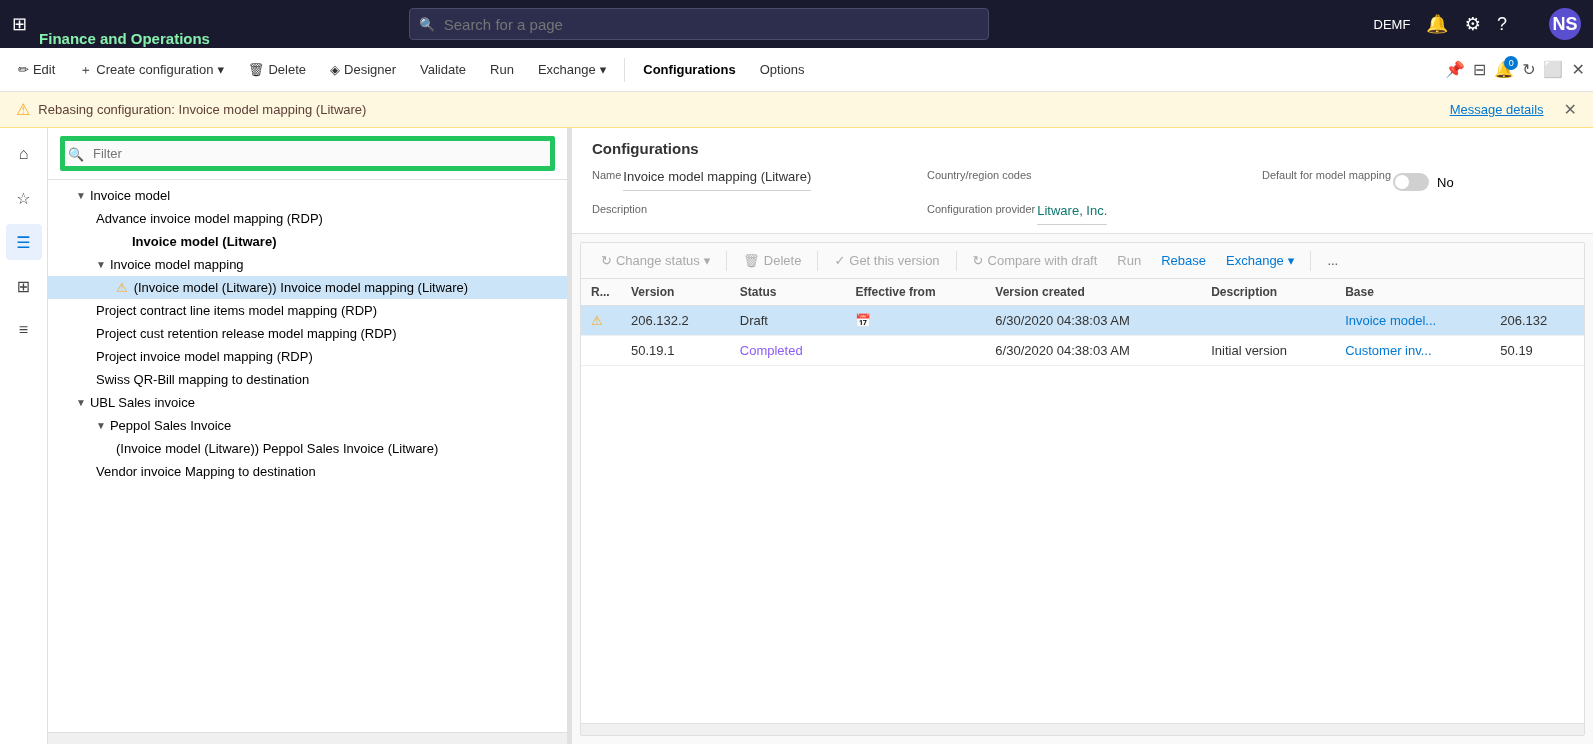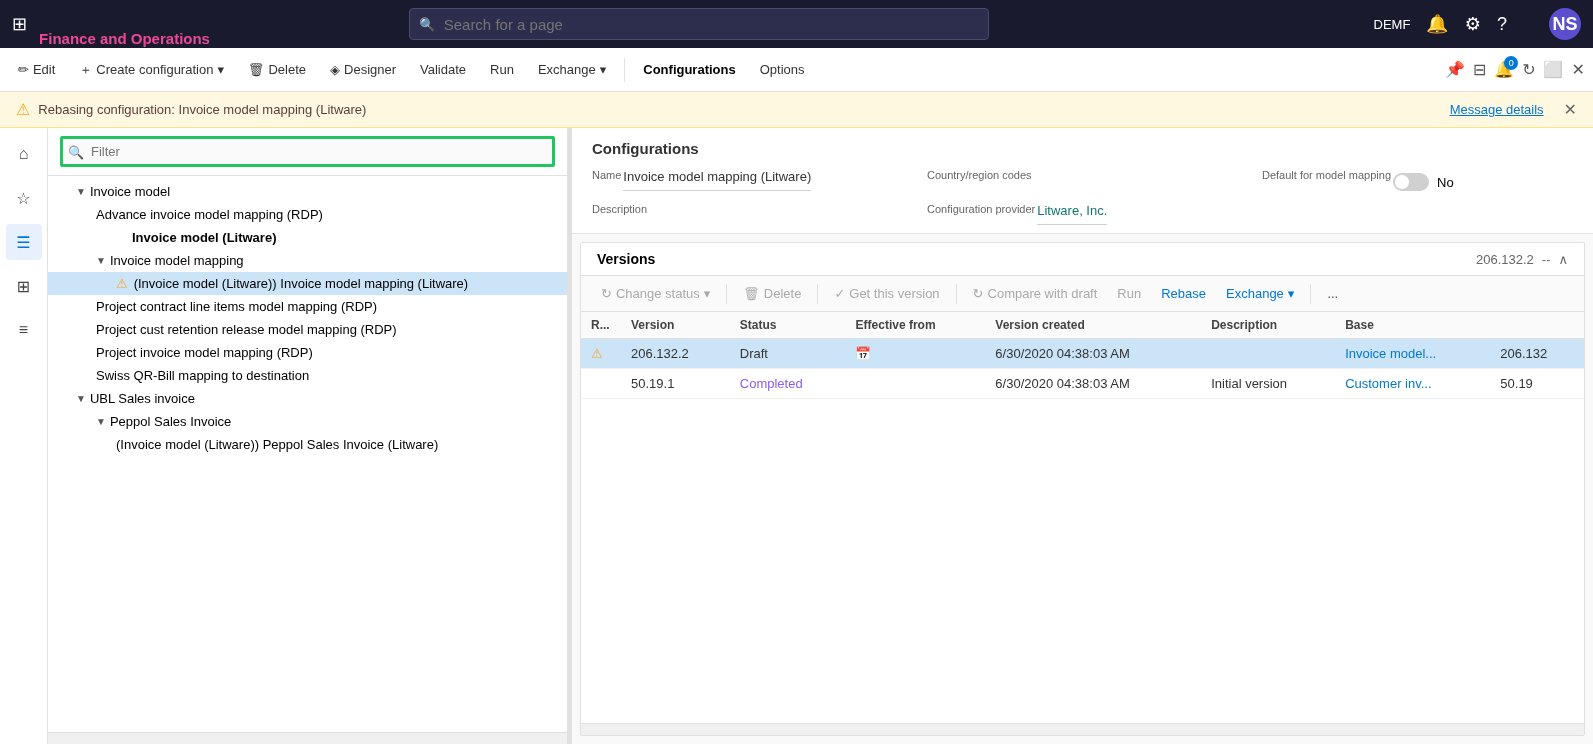--- a/index.html
+++ b/index.html
@@ -9,21 +9,21 @@
     .top-nav {
       background: #1a1a2e;
       height: 48px;
       display: flex;
       align-items: center;
       padding: 0 12px;
       gap: 12px;
       color: white;
     }
     .top-nav .app-grid-icon { color: #fff; font-size: 18px; cursor: pointer; }
-    .top-nav .app-title { font-size: 15px; font-weight: 600; color: #ec4899; white-space: nowrap; margin-top: 28px; }
+    .top-nav .app-title { font-size: 15px; font-weight: 600; color: #86efac; white-space: nowrap; margin-top: 28px; }
     .search-bar {
       flex: 1;
       max-width: 580px;
       margin: 0 auto;
       background: #2d2d4e;
       border: 1px solid #4a4a6a;
       border-radius: 4px;
       height: 32px;
       display: flex;
       align-items: center;
@@ -139,21 +139,21 @@
       border-right: 1px solid #e0e0e0;
       display: flex;
       flex-direction: column;
     }
     .tree-filter {
       padding: 8px 12px;
       border-bottom: 1px solid #e0e0e0;
     }
     .tree-filter input {
       width: 100%;
-      border: 3px solid #22c55e;
+      border: 5px solid #22c55e;
       border-radius: 2px;
       padding: 5px 8px 5px 28px;
       outline: none;
       font-size: 13px;
       background: #fafafa;
     }
     .filter-wrap { position: relative; }
     .filter-wrap .filter-icon {
       position: absolute;
       left: 8px;
@@ -458,20 +458,23 @@
         <span class="chevron">▼</span>
         <span>UBL Sales invoice</span>
       </div>
       <div class="tree-item tree-indent-2">
         <span class="chevron">▼</span>
         <span>Peppol Sales Invoice</span>
       </div>
       <div class="tree-item tree-indent-3">
         <span>(Invoice model (Litware)) Peppol Sales Invoice (Litware)</span>
       </div>
+      <div class="tree-item tree-indent-2">
+        <span>Vendor invoice Mapping to destination</span>
+      </div>
     </div>
 
     <div class="bottom-scroll"></div>
   </div>
 
   <div class="tree-resizer"></div>
 
   <div class="detail-panel">
 
     <div class="detail-header">
@@ -504,28 +507,20 @@
         </div>
 
         <div class="field-group">
           <span class="field-label">Configuration provider</span>
           <span class="field-value link">Litware, Inc.</span>
         </div>
       </div>
     </div>
 
     <div class="versions-section">
-      <div class="versions-header">
-        <span class="versions-title">Versions</span>
-        <div class="versions-meta">
-          <span>206.132.2</span>
-          <span>--</span>
-          <span style="cursor:pointer;">∧</span>
-        </div>
-      </div>
 
       <div class="versions-toolbar">
         <button class="ver-btn disabled">
           <span>↻</span>
           <span>Change status</span>
           <span>▾</span>
         </button>
         <div class="ver-sep"></div>
         <button class="ver-btn disabled">
           <span>🗑</span>

